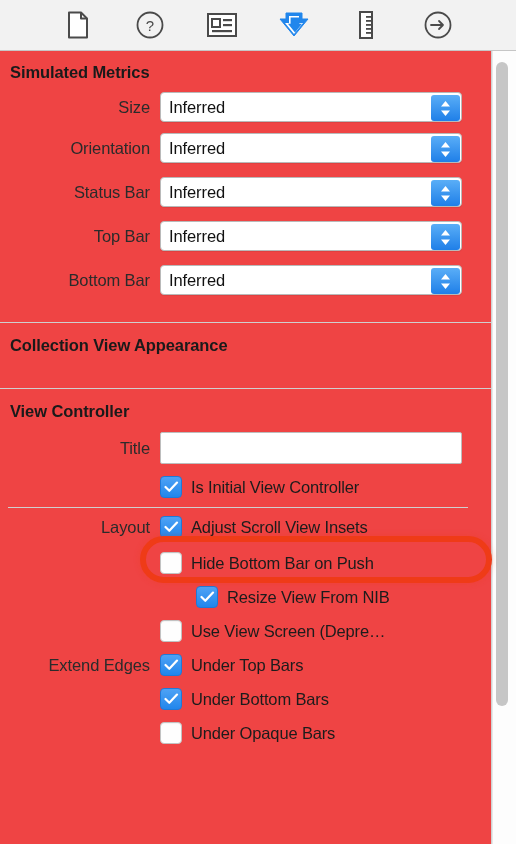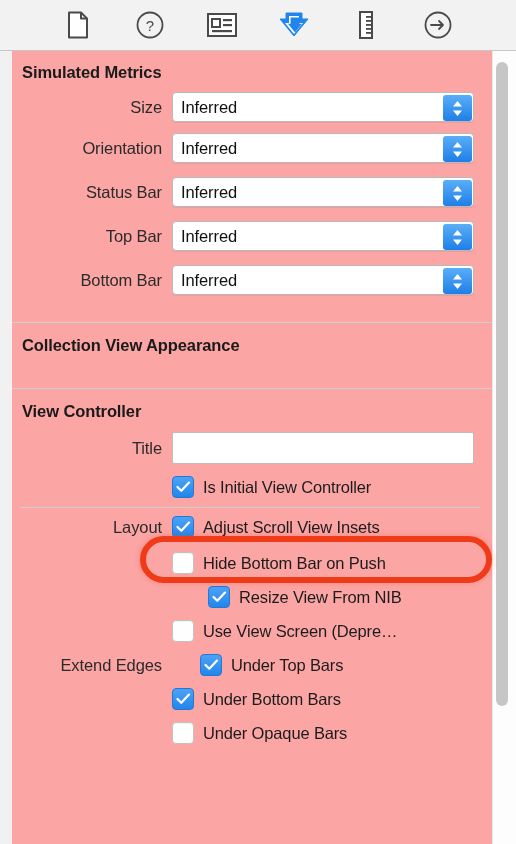--- a/index.html
+++ b/index.html
@@ -37,24 +37,24 @@
     display: flex;
     align-items: center;
     justify-content: center;
     cursor: default;
   }
   .tb-btn svg { display: block; }
 
   
   .panel {
     position: absolute;
-    left: 12px; top: 51px;
+    left: 0; top: 51px;
     width: 492px;
     height: 793px;
-    background: #fca5a5;
+    background: #ef4444;
     border-right: 1px solid #d2d2d2;
     overflow: hidden;
   }
   .panel-inner { position: relative; width: 492px; }
 
   .scroll-track {
     position: absolute;
     left: 492px; top: 51px;
     width: 24px; height: 793px;
     background: #fdfdfd;
@@ -423,21 +423,21 @@
         <div class="row" style="height:34px;">
           <div class="rlabel"></div>
           <div class="rctl">
             <div class="cbline">
               <span class="cbox off"></span>
               <span class="cblabel">Use View Screen (Depre…</span>
             </div>
           </div>
         </div>
 
-        <div class="row" style="height:34px;gap:28px;">
+        <div class="row" style="height:34px;">
           <div class="rlabel">Extend Edges</div>
           <div class="rctl">
             <div class="cbline">
               <span class="cbox on">
                 <svg width="15" height="12" viewBox="0 0 15 12">
                   <path d="M1.5 6 L5.3 9.8 L13 1.6" fill="none" stroke="#ffffff" stroke-width="2.2" stroke-linecap="round" stroke-linejoin="round"></path>
                 </svg>
               </span>
               <span class="cblabel">Under Top Bars</span>
             </div>

